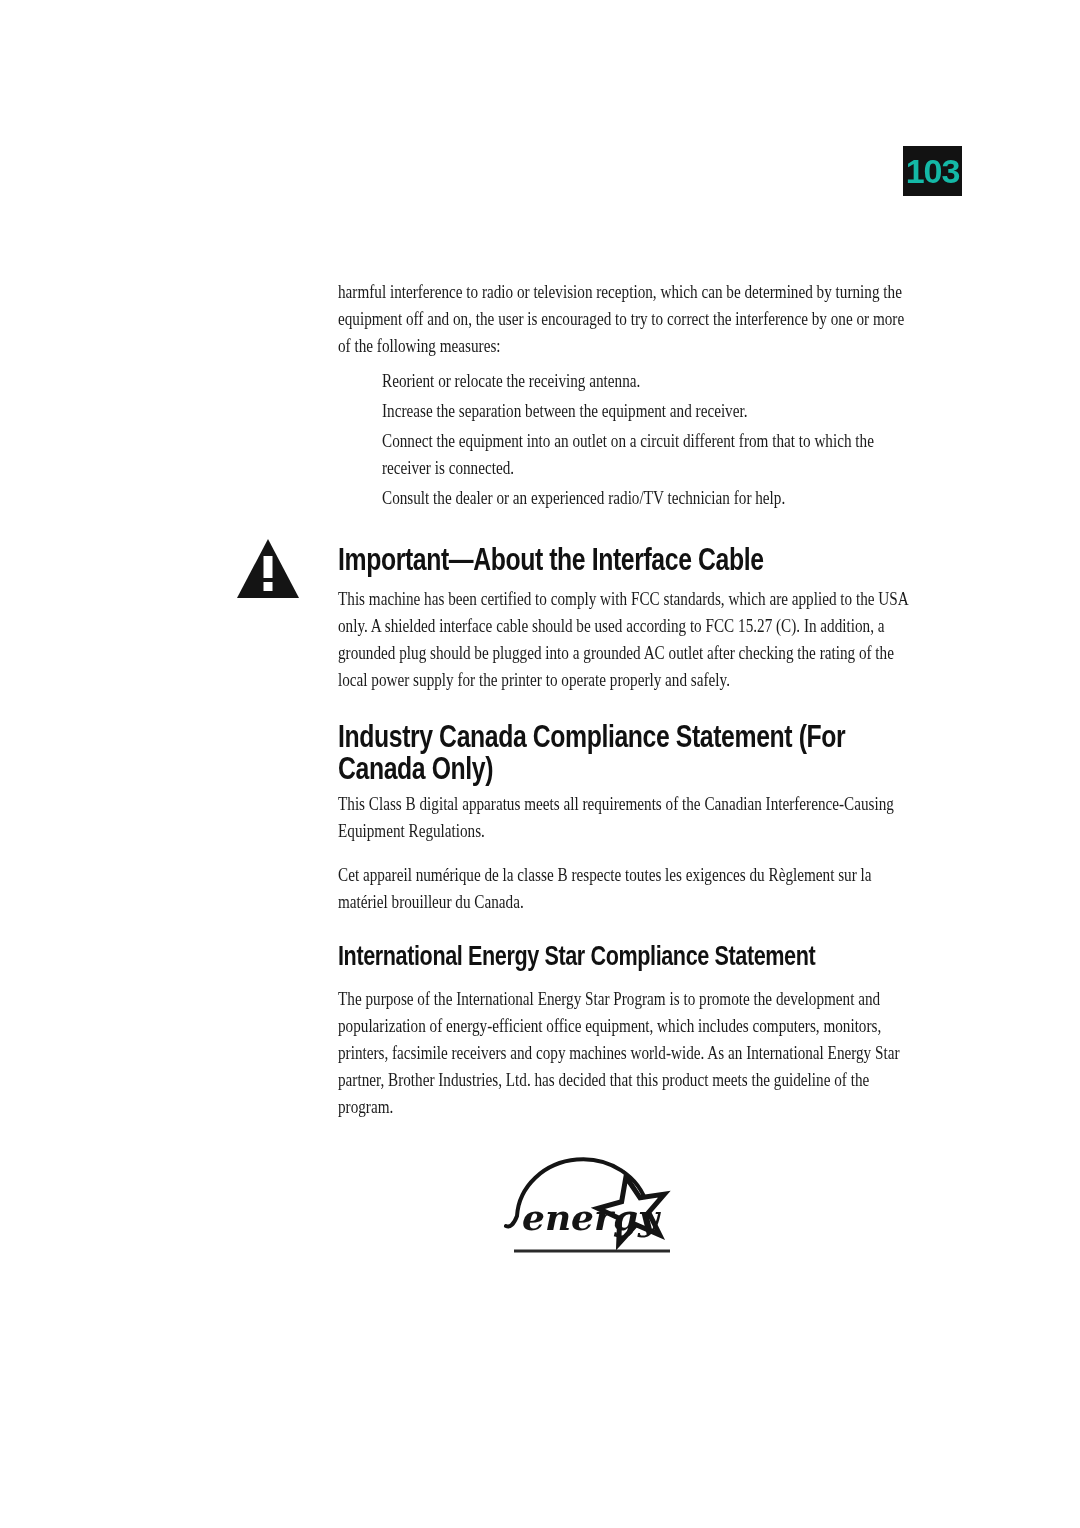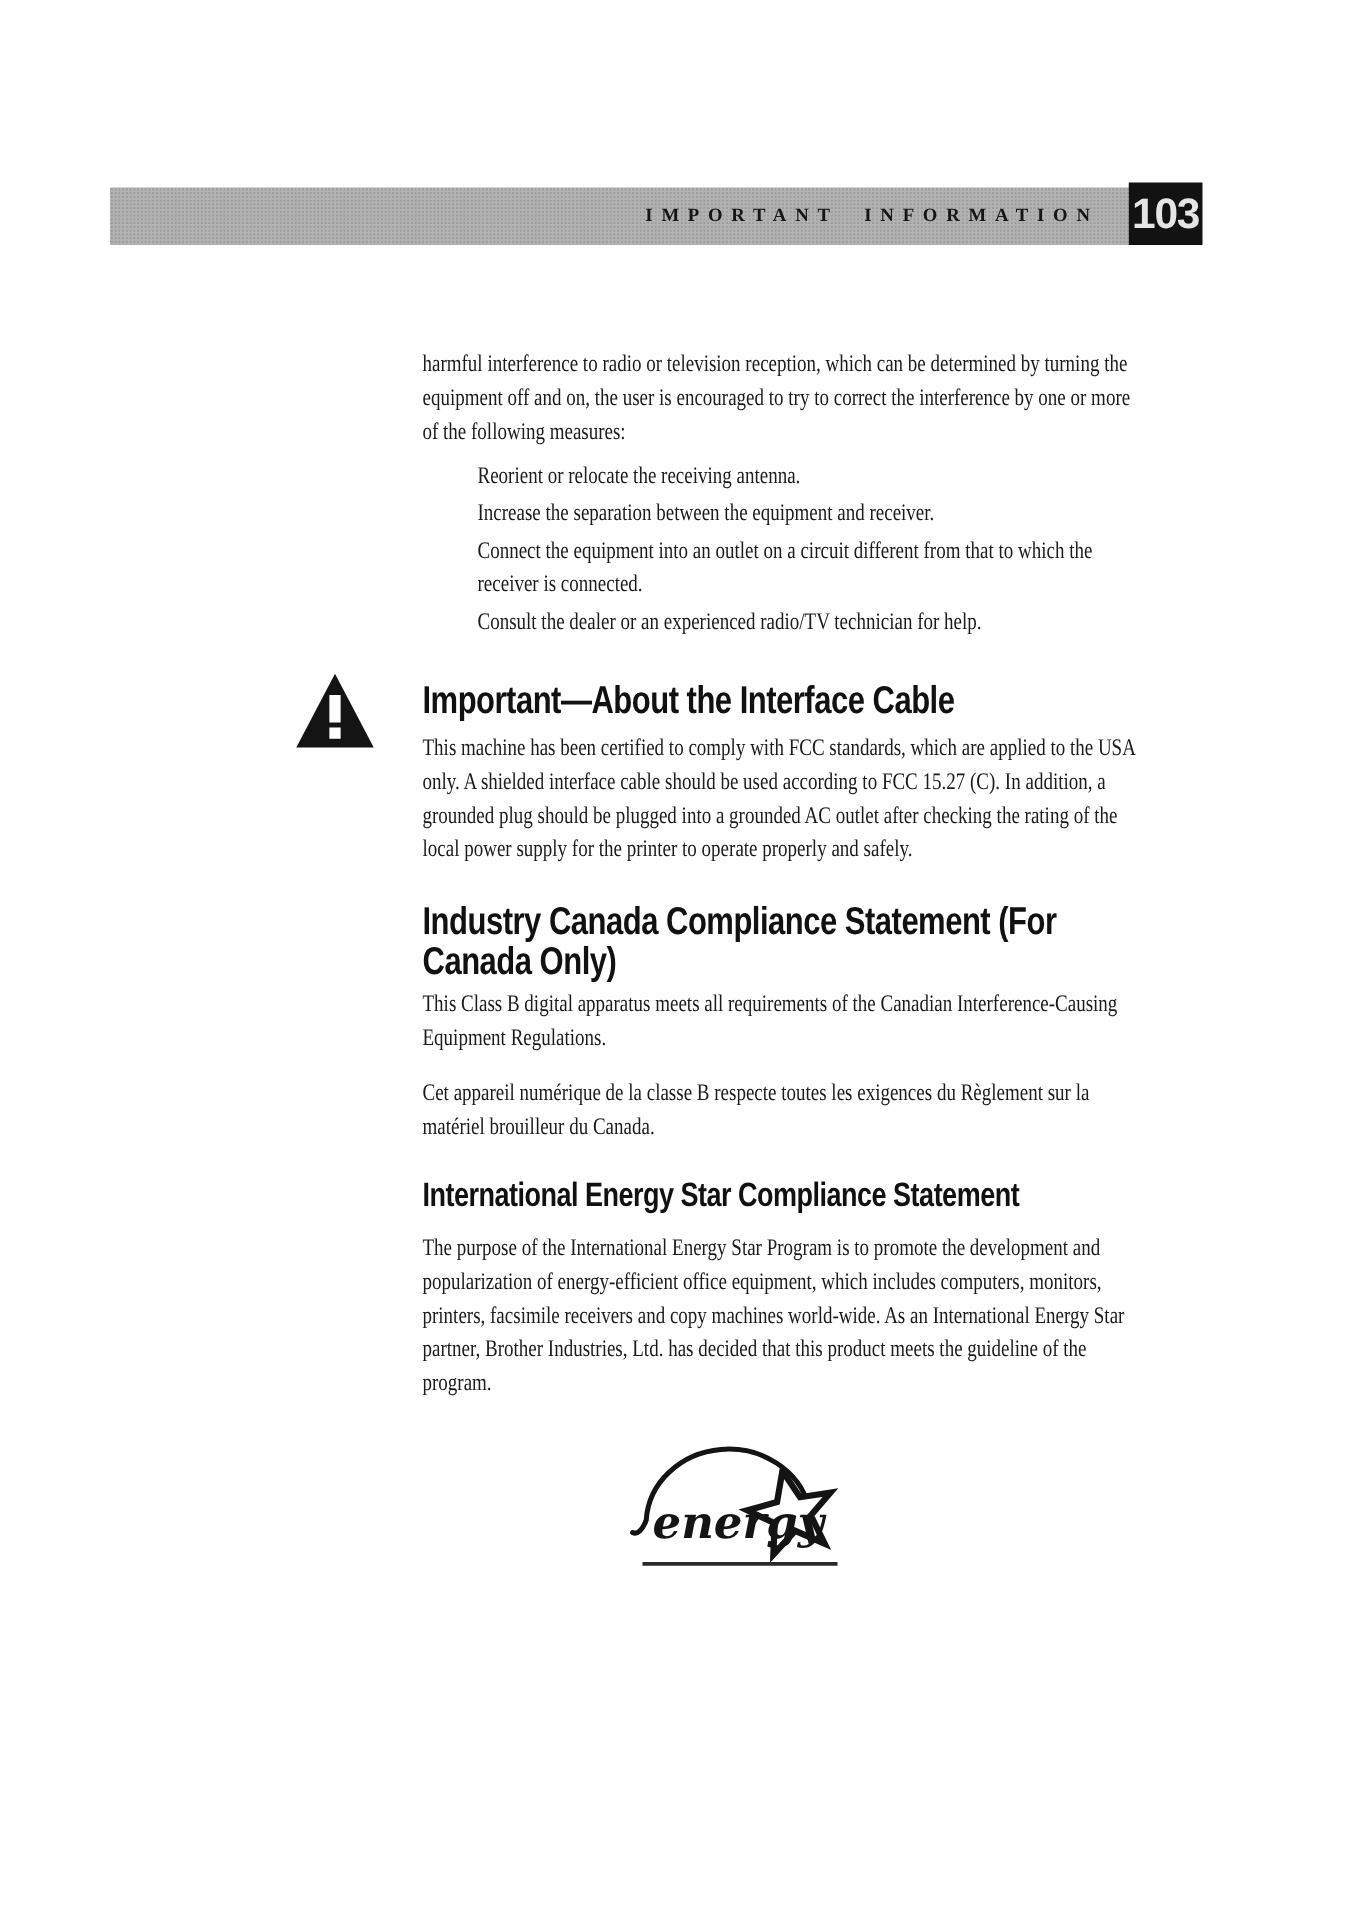--- a/index.html
+++ b/index.html
@@ -19,21 +19,21 @@
     display:flex;align-items:center;justify-content:flex-end;
   }
   .header-title{
     font-family:"Liberation Serif", serif;
     font-size:15px;font-weight:bold;color:#151515;
     letter-spacing:7px;word-spacing:10px;
     padding-right:24px;white-space:nowrap;
   }
   .page-num{
     position:absolute;left:903px;top:146px;width:59px;height:50px;
-    background:#121212;color:#e5e5e5;
+    background:#121212;color:#14b8a6;
     font-family:"Liberation Sans", sans-serif;font-weight:bold;
     font-size:34px;letter-spacing:-1px;
     display:flex;align-items:center;justify-content:center;
   }
 
   
   .content{
     position:absolute;left:338px;top:278px;width:715px;
     transform:scaleX(0.8);transform-origin:left top;
   }
@@ -70,23 +70,20 @@
   
   .energy-logo{
     position:absolute;left:500px;top:1148px;width:182px;height:112px;
   }
 </style>
 </head>
 <body>
 
 <div class="page">
 
-  <div class="header-bar">
-    <span class="header-title">IMPORTANT INFORMATION</span>
-  </div>
   <div class="page-num">103</div>
 
   <svg class="warn" viewBox="0 0 64 62">
     <polygon points="32,1 63,60 1,60" fill="#141414"></polygon>
     <rect x="27.5" y="18" width="9" height="22" fill="#ffffff"></rect>
     <rect x="27.5" y="44" width="9" height="9" fill="#ffffff"></rect>
   </svg>
 
   <div class="content">
 

